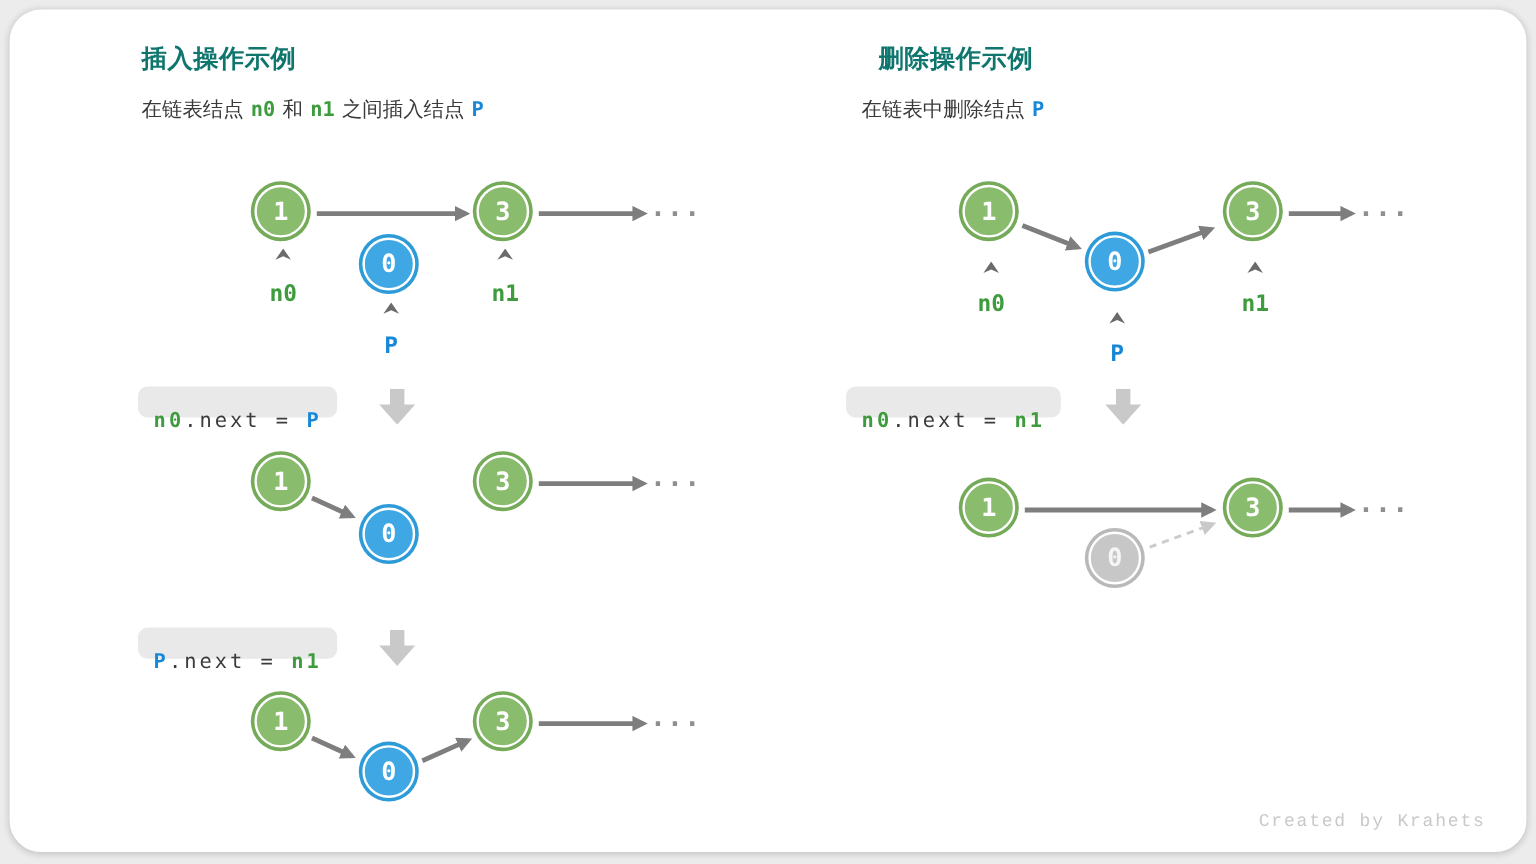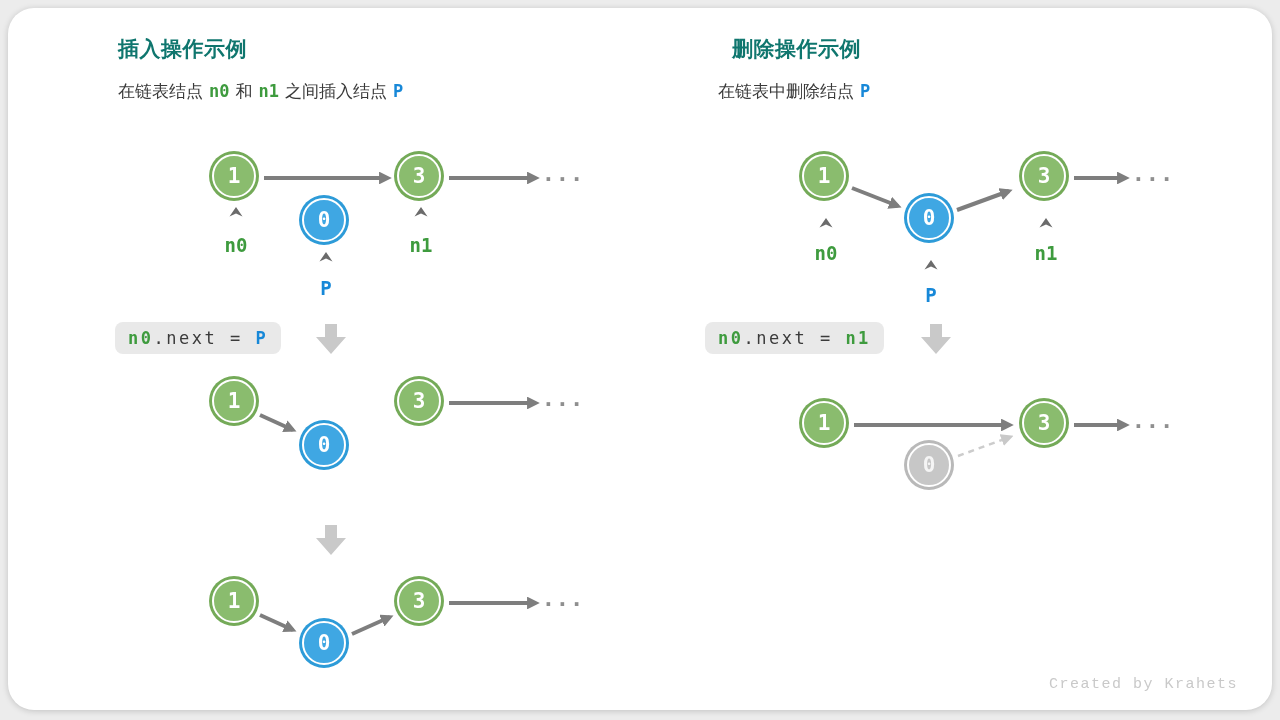--- a/index.html
+++ b/index.html
@@ -53,22 +53,22 @@
   .caret { position:absolute; width:14px; height:10px; }
 
   .dots {
     position:absolute; width:60px; text-align:center;
     font-family:"DejaVu Sans Mono","Liberation Mono",monospace;
     font-weight:bold; font-size:22px; line-height:26px; color:#8f8f8f;
     letter-spacing:1px;
   }
 
   .codebox {
-    position:absolute; height:32px; line-height:32px;
-    background:#e9e9e9; border-radius:8px; padding:0 13px;
+    position:absolute; height:20px; line-height:32px;
+    background:#e9e9e9; border-radius:8px; padding:13px 13px;
     font-family:"DejaVu Sans Mono","Liberation Mono",monospace;
     font-size:17px; letter-spacing:2.5px; color:#3b3b3b;
     white-space:nowrap;
   }
   .codebox .cb-tok { font-weight:bold; letter-spacing:2.5px; }
 
   .blockarrow { position:absolute; width:34px; height:30px; }
   .arrow-layer { position:absolute; left:0; top:0; pointer-events:none; }
 
   .footer {
@@ -148,20 +148,23 @@
       <span>1</span>
     </div>
   <div class="node node-green" style="left:397px;top:379px">
       <span>3</span>
     </div>
   <div class="node node-blue" style="left:302px;top:423px">
       <span>0</span>
     </div>
   <div class="dots" style="left:533px;top:386px">...</div>
 
+  <div class="codebox" style="left:115px;top:523px">
+    <span class="cb-tok tok-blue">P</span><span>.next = </span><span class="cb-tok tok-green">n1</span>
+  </div>
   <svg class="blockarrow" style="left:314px;top:525px" viewBox="0 0 34 30">
       <path d="M11 0 H23 V13 H32 L17 30 L2 13 H11 Z" fill="#c9c9c9"></path>
     </svg>
 
   <div class="node node-green" style="left:212px;top:579px">
       <span>1</span>
     </div>
   <div class="node node-green" style="left:397px;top:579px">
       <span>3</span>
     </div>

